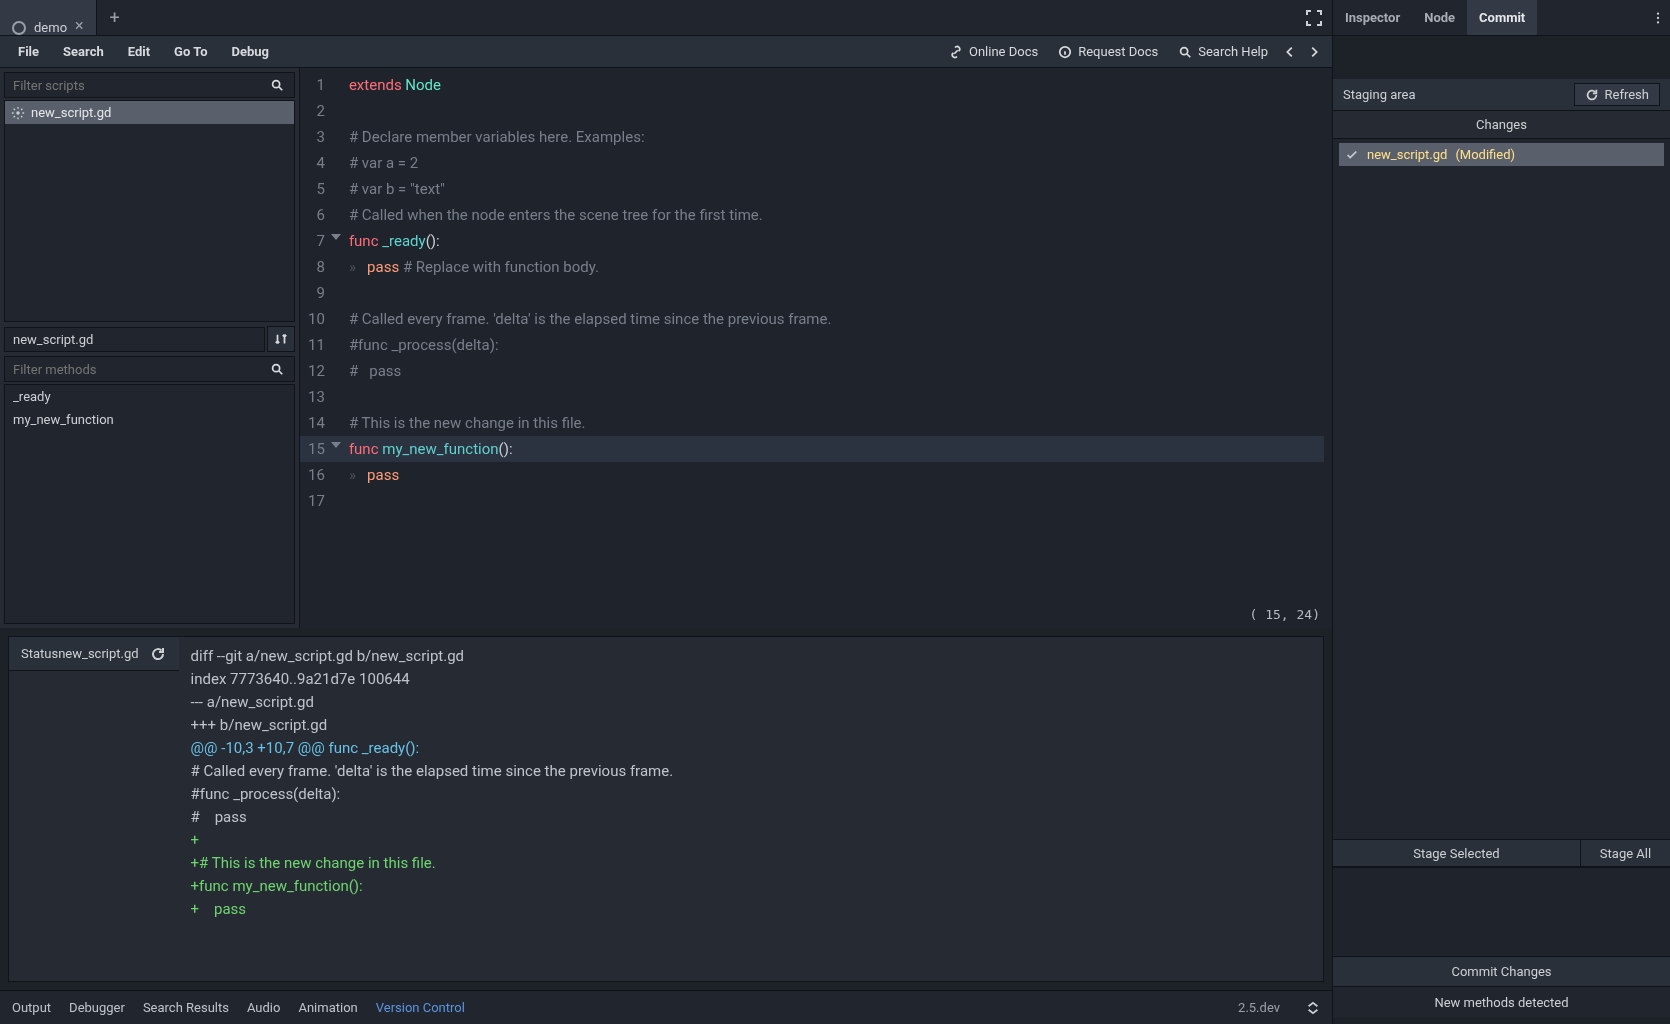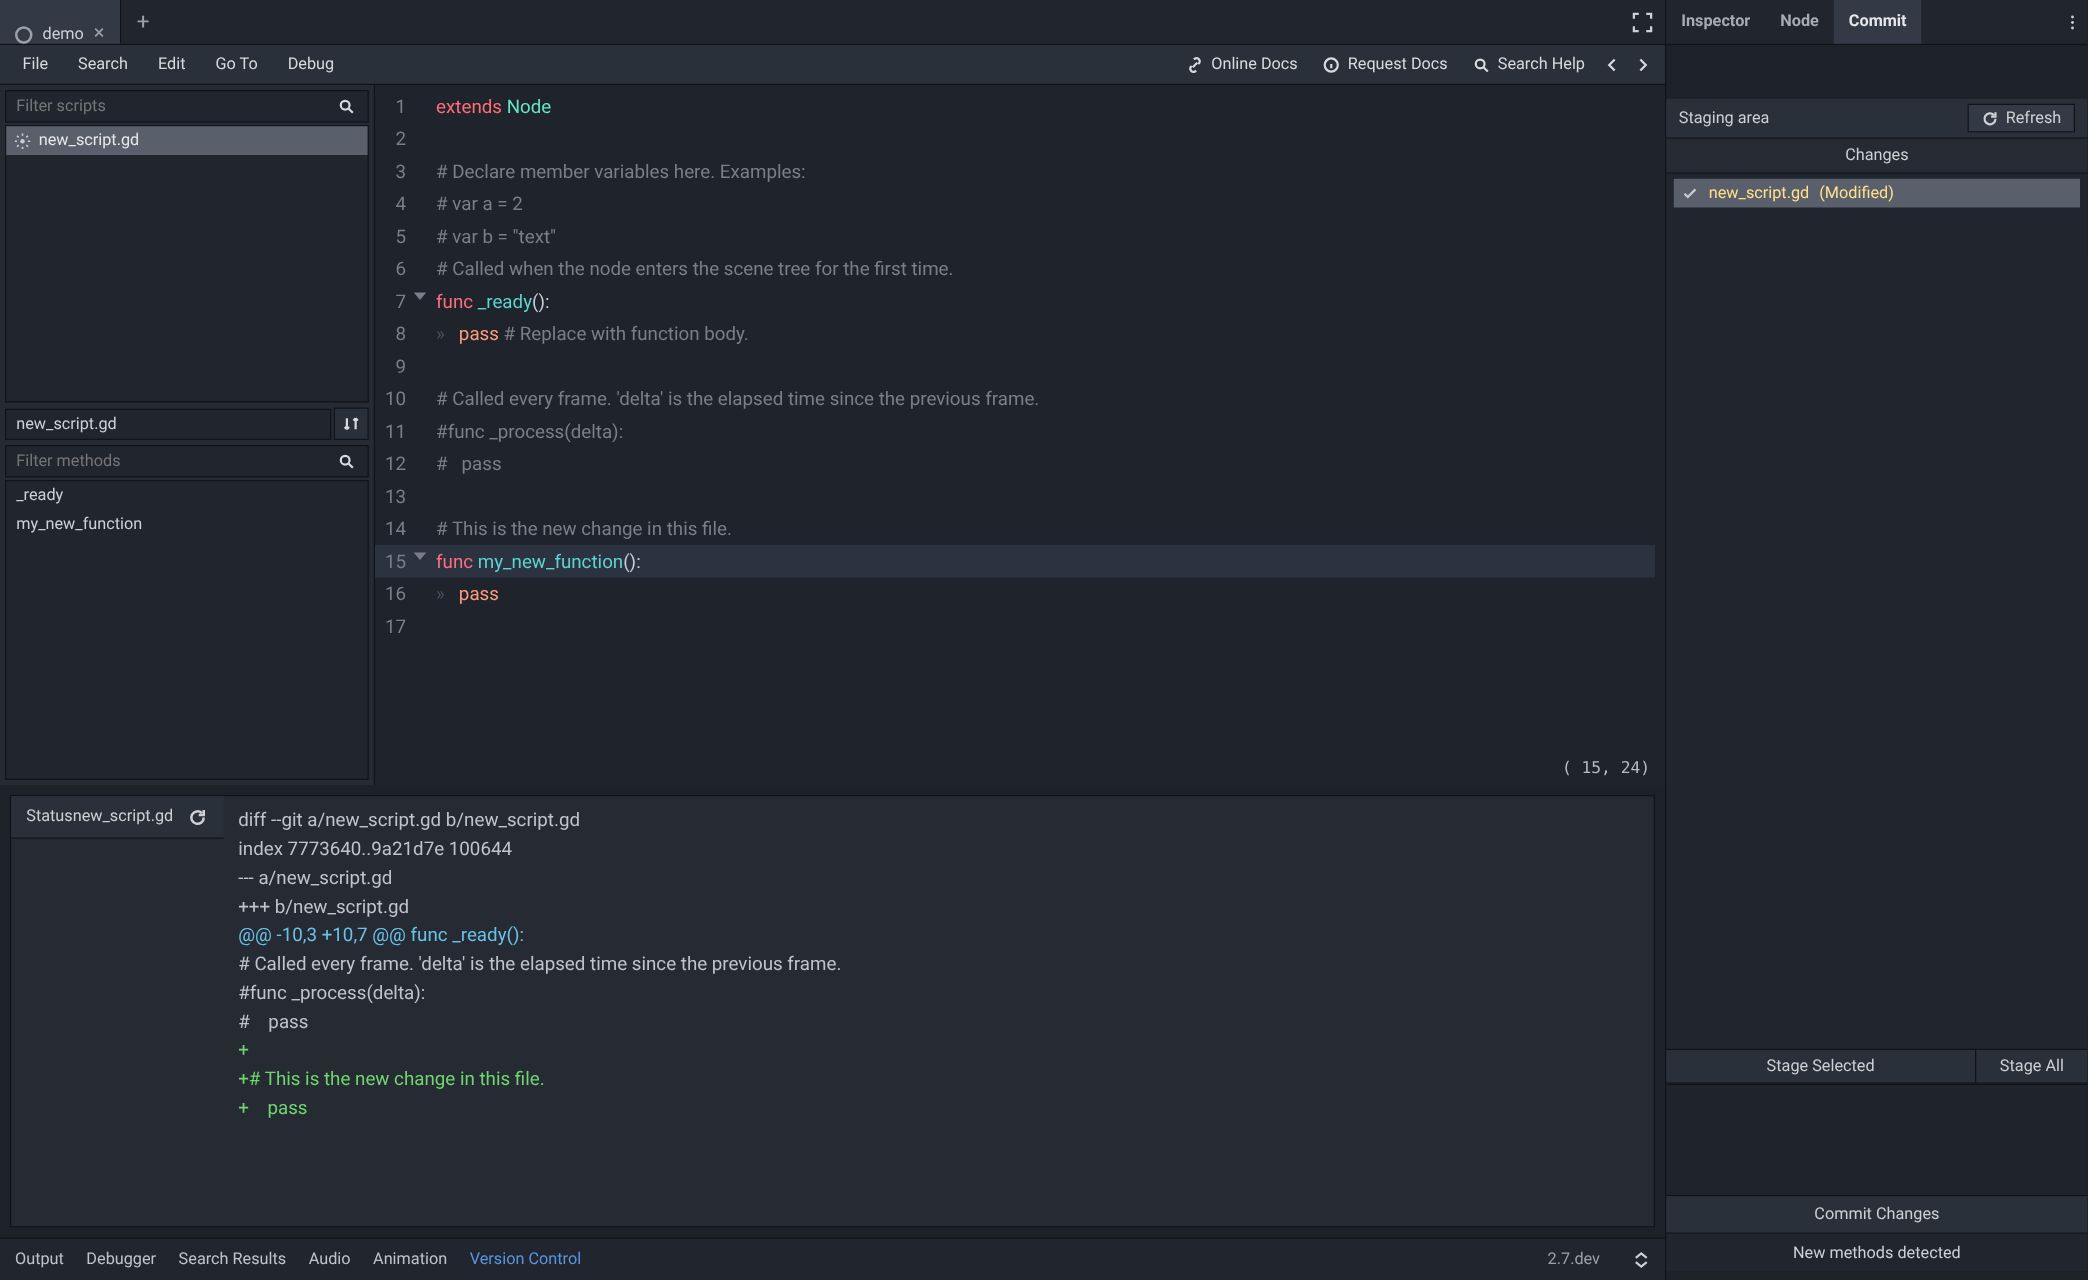--- a/index.html
+++ b/index.html
@@ -15,21 +15,21 @@
 .scene-tab { display:flex; align-items:flex-end; gap:8px; padding:0 12px; background:#333a46; border-right:1px solid #10141a; }
 .scene-tab .circle-icon { width:14px; height:14px; border:2px solid #9aa0a8; border-radius:50%; }
 .scene-tab .close-x { color:#9aa0a8; font-size:16px; cursor:pointer; }
 .plus-tab { width:36px; display:flex; align-items:center; justify-content:center; color:#9aa0a8; font-size:18px; }
 .tab-strip .spacer { flex:1; }
 .fullscreen-btn { width:36px; display:flex; align-items:center; justify-content:center; color:#cdd0d4; }
 .fullscreen-svg { width:16px; height:16px; }
 
 
 .menu-bar { height:32px; display:flex; align-items:center; background:#2a3039; border-bottom:1px solid #10141a; padding:0 8px; gap:4px; }
-.menu-item { padding:4px 10px; color:#d7dade; cursor:pointer; }
+.menu-item { padding:4px 10px; color:#d7dade; cursor:pointer;font-weight:bold; }
 .menu-bar .spacer { flex:1; }
 .help-link { display:flex; align-items:center; gap:6px; padding:4px 8px; color:#d7dade; cursor:pointer; }
 .chevbox { width:20px; height:20px; display:flex; align-items:center; justify-content:center; color:#9aa0a8; }
 .icon-svg { width:14px; height:14px; fill:none; stroke:#d7dade; stroke-width:2; }
 
 
 .editor-row { display:flex; height:560px; }
 .script-sidebar { width:300px; background:#262b33; border-right:1px solid #10141a; display:flex; flex-direction:column; padding:2px; }
 .filter-row { display:flex; align-items:center; background:#21262e; border:1px solid #10141a; margin:2px; height:26px; }
 .filter-row input { flex:1; background:transparent; border:none; color:#cdd0d4; padding:0 8px; outline:none; font-size:13px; }
@@ -272,33 +272,34 @@
         <div class="diff-plain">diff --git a/new_script.gd b/new_script.gd</div>
         <div class="diff-plain">index 7773640..9a21d7e 100644</div>
         <div class="diff-plain">--- a/new_script.gd</div>
         <div class="diff-plain">+++ b/new_script.gd</div>
         <div class="diff-at">@@ -10,3 +10,7 @@ func _ready():</div>
         <div class="diff-plain"># Called every frame. 'delta' is the elapsed time since the previous frame.</div>
         <div class="diff-plain">#func _process(delta):</div>
         <div class="diff-plain">#    pass</div>
         <div class="diff-add">+</div>
         <div class="diff-add">+# This is the new change in this file.</div>
+        <div class="diff-add">+func my_new_function():</div>
         <div class="diff-add">+    pass</div>
       </div>
   </div>
 
   <div class="bottom-bar">
     <span class="tab">Output</span>
     <span class="tab">Debugger</span>
     <span class="tab">Search Results</span>
     <span class="tab">Audio</span>
     <span class="tab">Animation</span>
     <span class="tab active">Version Control</span>
     <div class="spacer"></div>
-    <span class="ver">2.7.dev</span>
+    <span class="ver">2.5.dev</span>
     <span class="dockic">
       <svg viewBox="0 0 16 16" width="14" height="14">
           <path d="M3 6l5-4 5 4M3 10l5 4 5-4" fill="none" stroke="#cdd0d4" stroke-width="2"></path>
         </svg>
     </span>
   </div>
 </div>
 
 <div class="right-column">
   <div class="dock-tabs">

